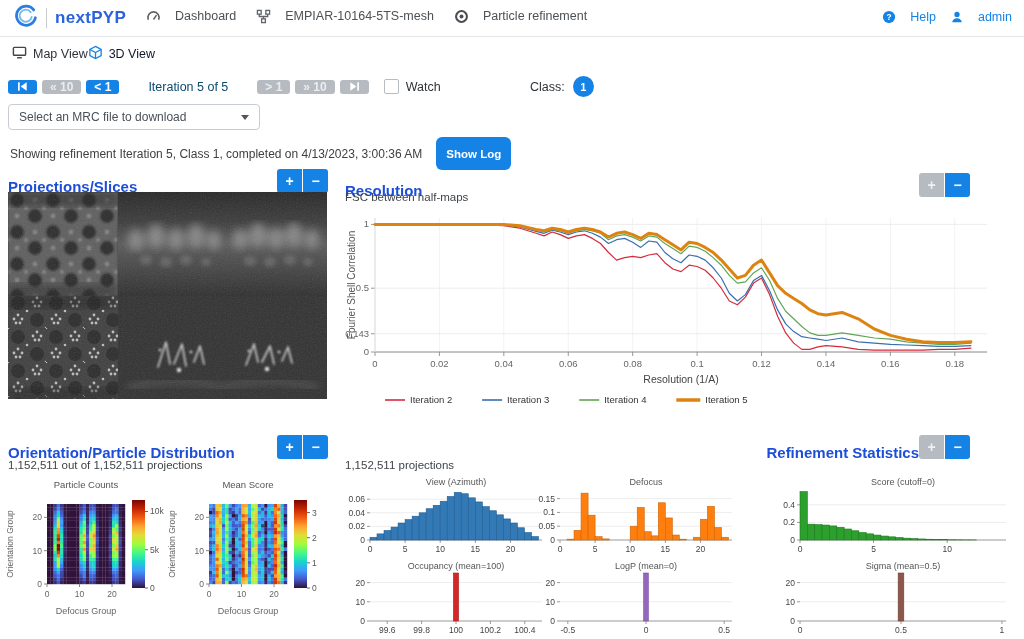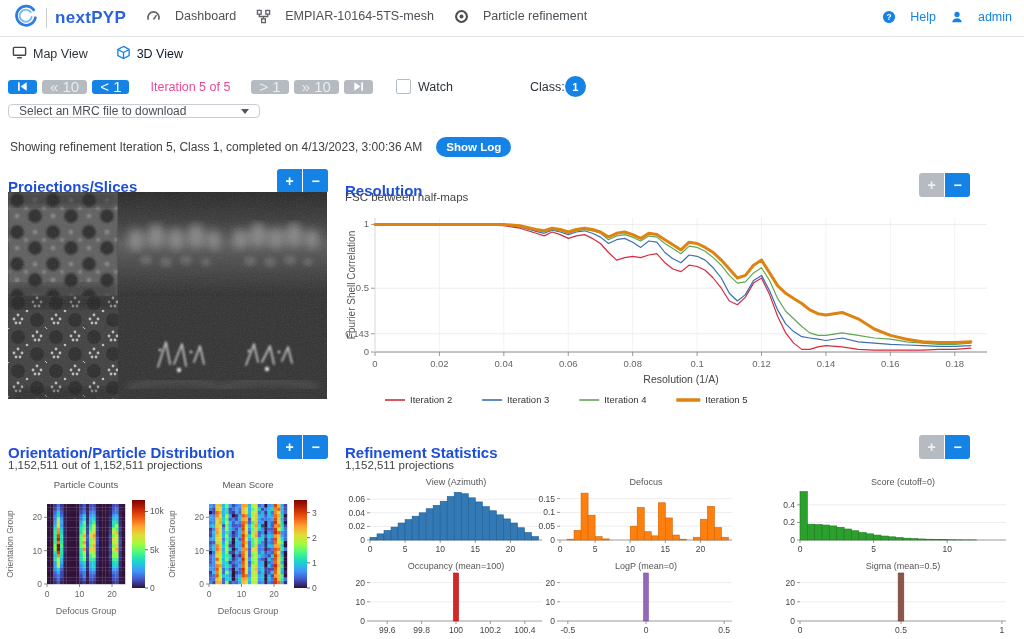--- a/index.html
+++ b/index.html
@@ -9,57 +9,57 @@
   .navbar{position:absolute;top:0;left:0;right:0;height:37px;border-bottom:1px solid #e3e6e8;
     display:flex;align-items:center;padding:0 12px;box-sizing:border-box;background:#fff;}
   .brand{display:flex;align-items:center;gap:8px;cursor:pointer;justify-content:space-between;}
   .brand-sep{width:1px;height:20px;background:#c9cdd2;}
   .brand-text{font-size:17px;font-weight:700;color:#2c63dd;letter-spacing:.3px;}
   .crumbs{display:flex;gap:20px;margin-left:20px;}
   .crumb{display:flex;align-items:flex-start;gap:14px;font-size:12.5px;color:#4c5156;cursor:pointer;text-decoration:none;}
   .nav-right{margin-left:auto;display:flex;gap:14px;}
   .nav-right .crumb{color:#1583e6;}
   
-  .tabbar{position:absolute;top:40px;left:0;height:28px;display:flex;gap:28px;padding-left:12px;align-items:center;}
+  .tabbar{position:absolute;top:40px;left:0;height:28px;display:flex;padding-left:12px;align-items:center;}
   .tab{display:flex;gap:6px;align-items:center;font-size:12.5px;color:#2e3338;cursor:pointer;}
   .tab.link{color:#0f172a;}
   
   .controls{position:absolute;top:73px;left:8px;right:8px;height:27px;display:flex;align-items:center;gap:5px;}
-  .nav-btn{height:14px;min-width:27px;padding:0 8px;border:none;border-radius:3px;font-size:15px;
-    font-weight:400;display:flex;align-items:center;justify-content:center;cursor:pointer;font-family:inherit;}
+  .nav-btn{height:14px;min-width:27px;padding:0 8px;border:none;border-radius:3px;font-size:12px;
+    font-weight:700;display:flex;align-items:center;justify-content:center;cursor:pointer;font-family:inherit;}
   .nav-btn.primary{background:#1583e6;color:#fff;}
   .nav-btn.off{background:#b6bbc1;color:#e9edf0;}
-  .iter-status{font-size:12.5px;color:#ec4899;margin:0 16px;}
-  .watch{display:flex;align-items:center;gap:7px;margin-left:18px;font-size:12.5px;color:#2e3338;}
+  .iter-status{font-size:12.5px;color:#0c4a6e;margin:0 24px;}
+  .watch{display:flex;align-items:center;gap:7px;margin-left:10px;font-size:12.5px;color:#2e3338;}
   .checkbox{width:13px;height:13px;border:1px solid #b4bcc4;border-radius:2px;background:#fff;cursor:pointer;}
-  .class-wrap{position:absolute;left:522px;display:flex;align-items:center;font-size:12.5px;color:#2e3338;}
+  .class-wrap{position:absolute;left:522px;display:flex;align-items:center;gap:8px;font-size:12.5px;color:#2e3338;}
   .class-badge{width:21px;height:21px;border-radius:50%;background:#1583e6;color:#fff;font-size:11px;
     font-weight:700;display:flex;align-items:center;justify-content:center;cursor:pointer;}
   
-  .mrc{position:absolute;top:104px;left:8px;width:252px;height:14px;border:1px solid #c8cdd3;border-radius:4px;
+  .mrc{position:absolute;top:104px;left:8px;width:252px;height:26px;border:1px solid #c8cdd3;border-radius:4px;
     background:#fff;display:flex;align-items:center;padding:0 10px;box-sizing:border-box;font-size:12px;color:#495057;cursor:pointer;}
   .mrc .caret{margin-left:auto;width:0;height:0;border-left:4px solid transparent;border-right:4px solid transparent;border-top:5px solid #555;}
   .status-row{position:absolute;top:137px;left:10px;display:flex;align-items:center;gap:14px;}
   .status-text{font-size:12px;color:#404040;}
-  .btn-log{height:20px;background:#1583e6;border:none;border-radius:11px;color:#fff;font-size:11.5px;
+  .btn-log{height:33px;background:#1583e6;border:none;border-radius:6px;color:#fff;font-size:11.5px;
     font-weight:700;padding:0 10px;cursor:pointer;font-family:inherit;}
   
   .panel-head{position:absolute;display:flex;align-items:center;justify-content:space-between;height:26px;}
   .panel-title{font-size:15px;font-weight:700;color:#1d4ed8;margin-top:11px;}
   .zoom-group{display:flex;gap:1px;}
   .zbtn{width:25px;height:24px;border:none;font-size:14px;font-weight:700;color:#fff;display:flex;
     align-items:center;justify-content:center;cursor:pointer;font-family:inherit;}
   .zbtn.plus{border-radius:3px 0 0 3px;}
   .zbtn.minus{border-radius:0 3px 3px 0;}
   .zbtn.on{background:#1583e6;}
   .zbtn.off{background:#b6bbc1;color:#eef1f3;}
   #ph-proj{top:168px;left:8px;width:320px;}
   #ph-res{top:172px;left:345px;width:625px;}
   #ph-dist{top:434px;left:8px;width:320px;}
-  #ph-stat{top:434px;left:345px;width:625px;}
+  #ph-stat{top:434px;left:345px;width:625px;justify-content:flex-end;}
   .sub{position:absolute;font-size:11.5px;color:#3f4448;}
   #sub-res{top:191px;left:345px;}
   #sub-dist{top:459px;left:8px;}
   #sub-stat{top:459px;left:345px;}
   .proj-svg{position:absolute;top:192px;left:8px;width:319px;height:207px;cursor:pointer;}
   .chart{position:absolute;}
   #c-fsc{top:210px;left:345px;width:672px;height:202px;}
   #c-pc{top:476px;left:4px;width:162px;height:163px;}
   #c-ms{top:476px;left:166px;width:162px;height:163px;}
   #c-view{top:476px;left:340px;}

